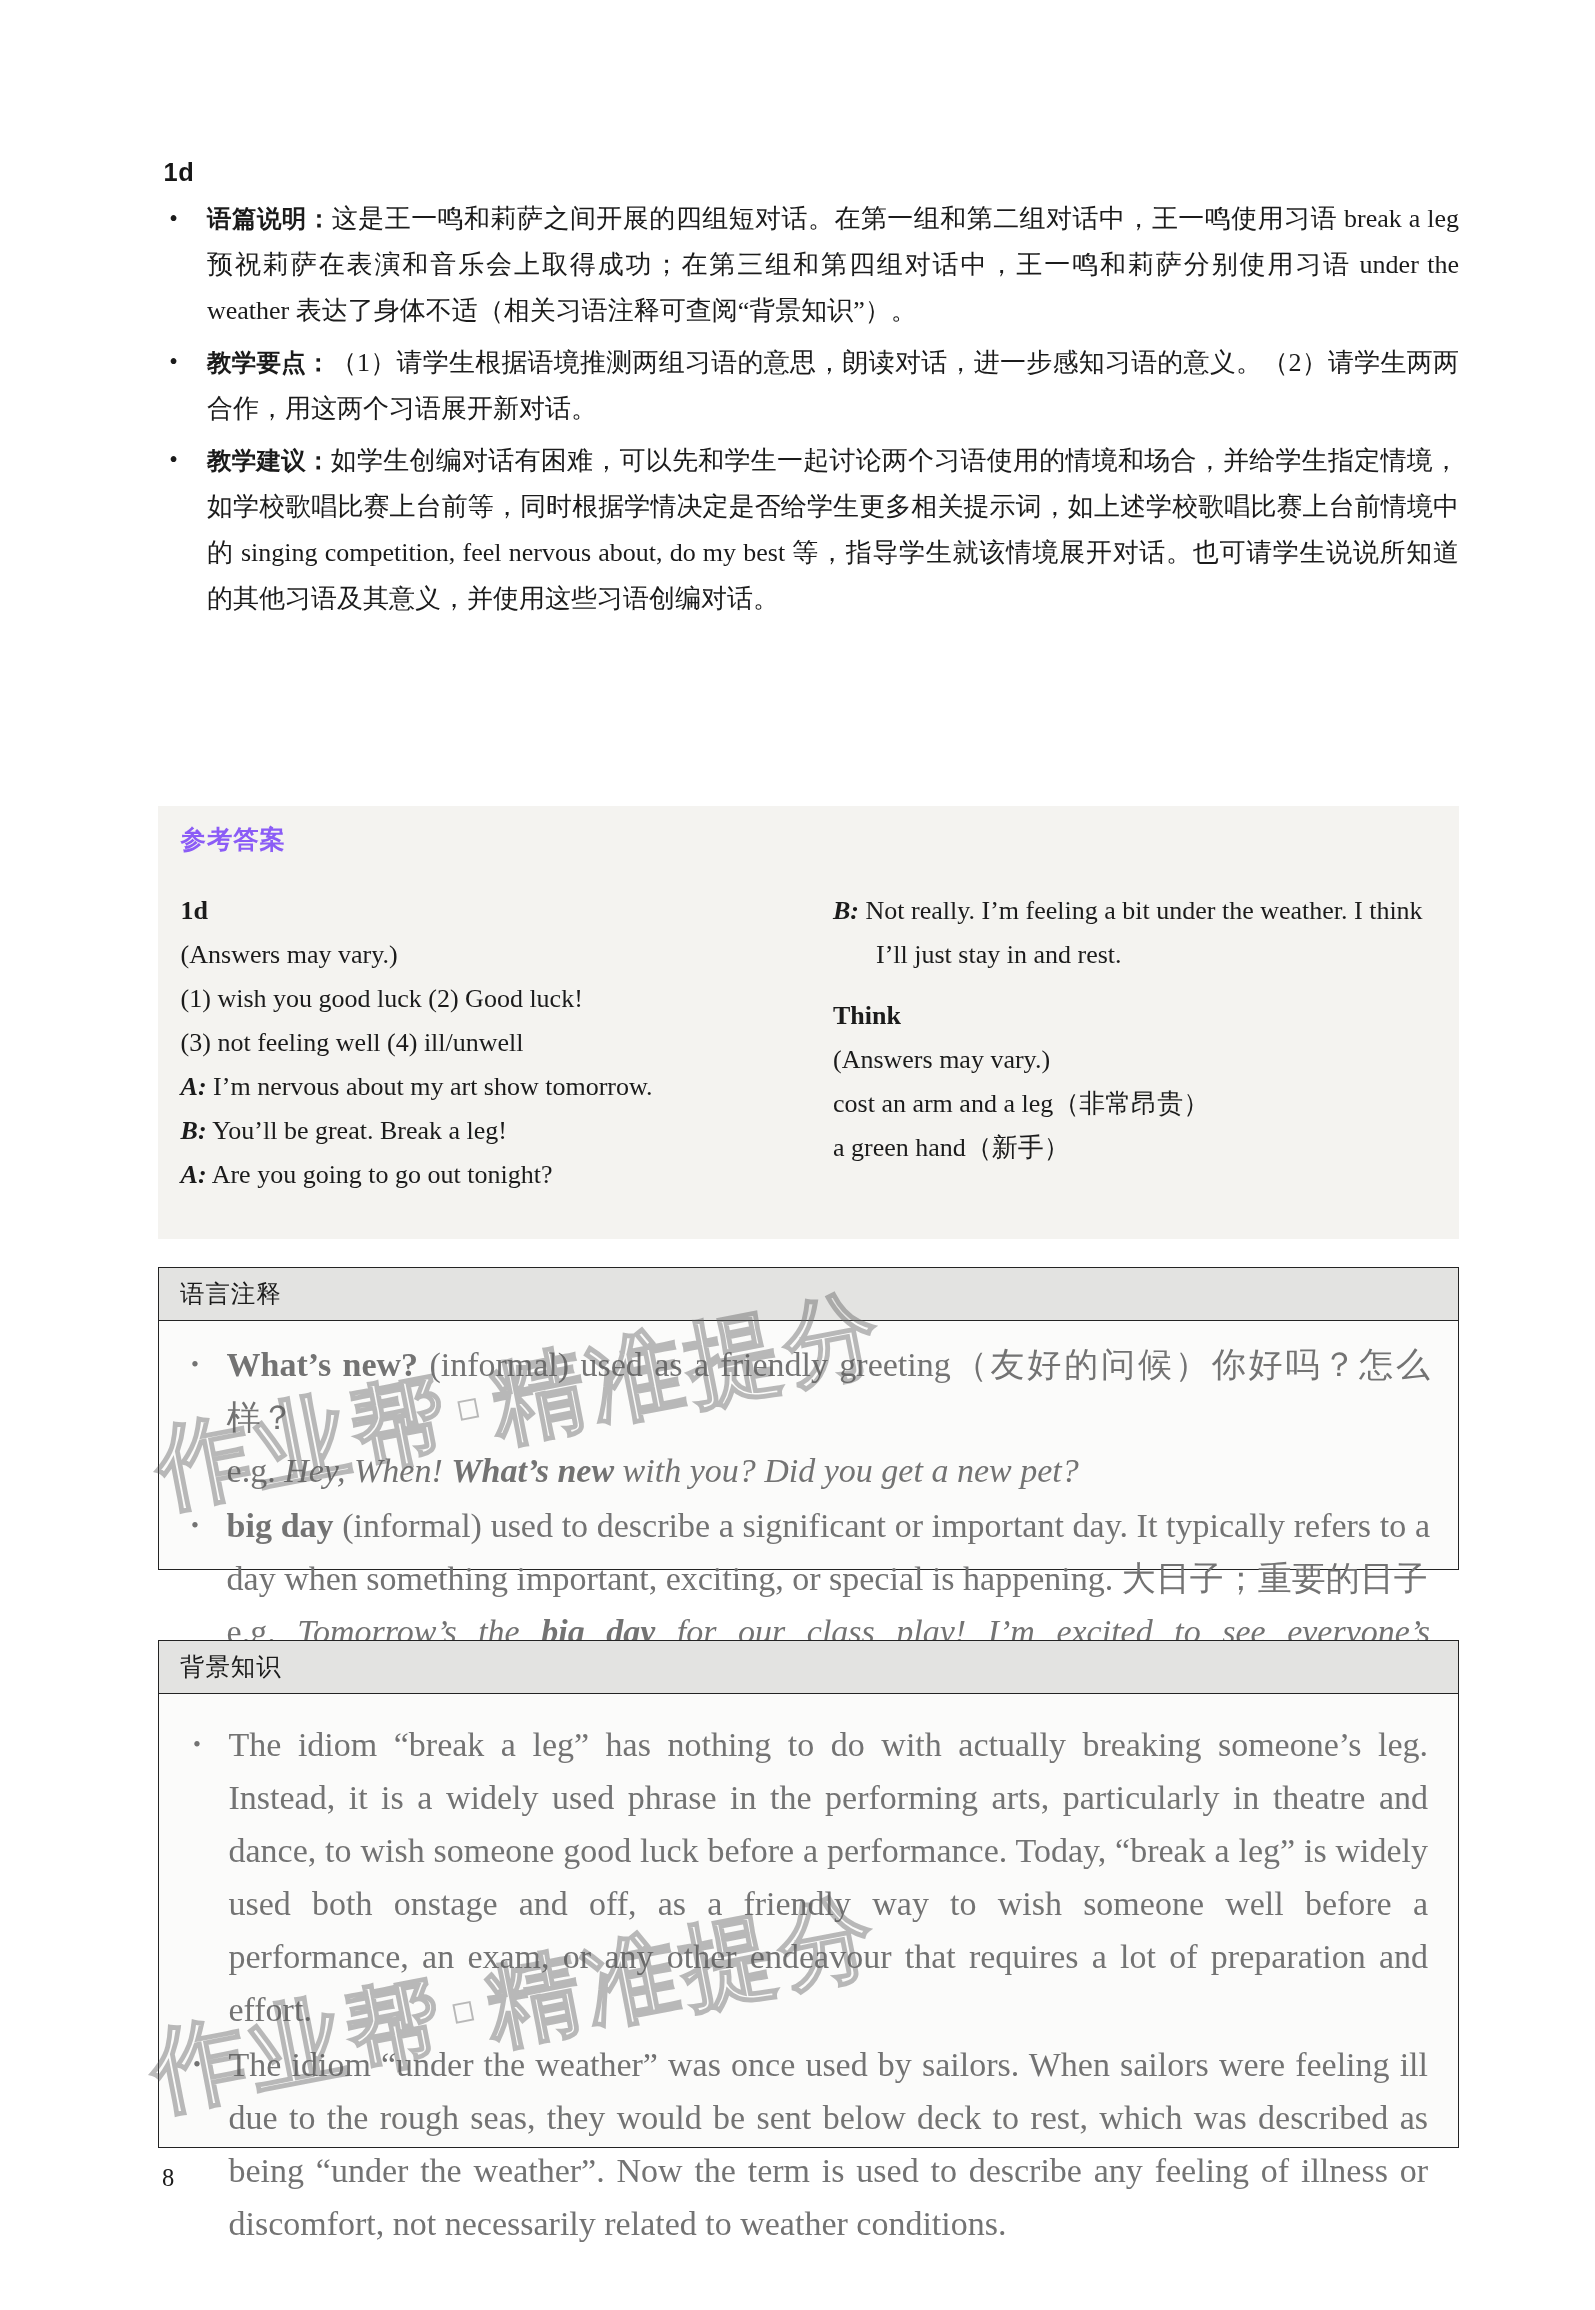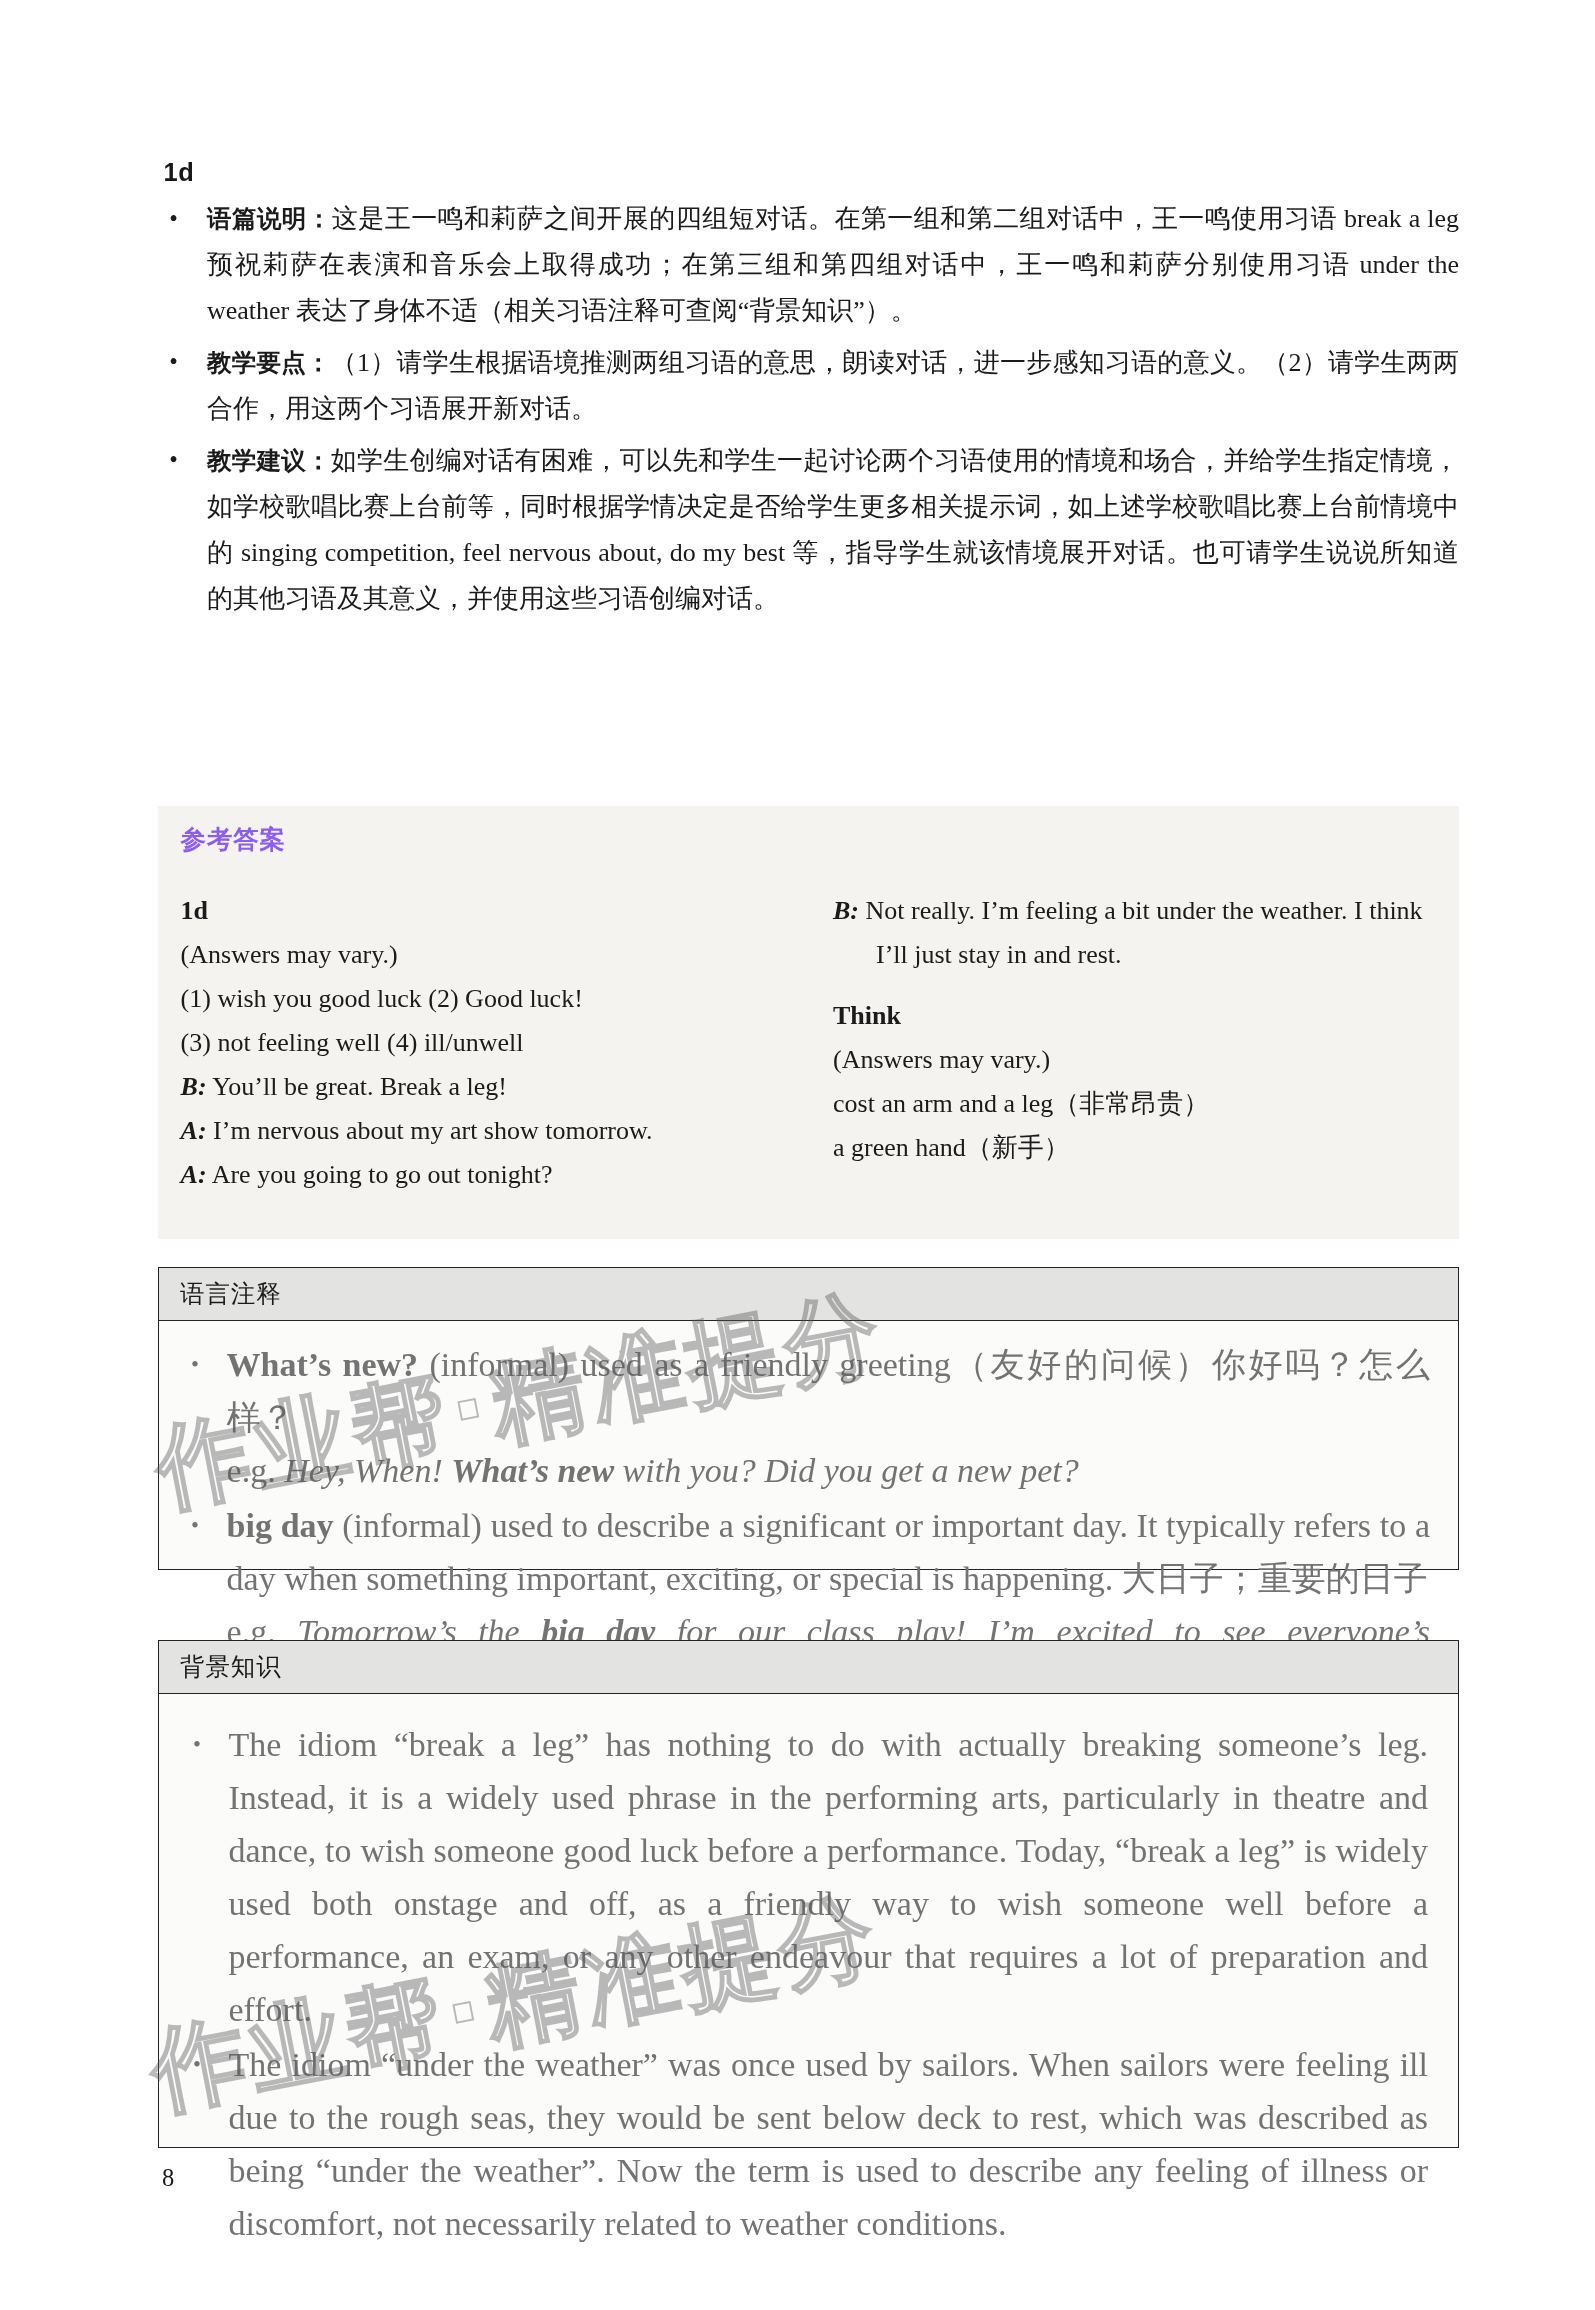--- a/index.html
+++ b/index.html
@@ -222,22 +222,22 @@
 
   <div class="answers">
     <div class="answers-title">参考答案</div>
     <div class="ans-cols">
 
       <div class="ans-col">
         <p class="sub">1d</p>
         <p>(Answers may vary.)</p>
         <p>(1) wish you good luck    (2) Good luck!</p>
         <p>(3) not feeling well    (4) ill/unwell</p>
+        <p class="hang"><span class="spk">A:</span> <span>I’m nervous about my art show tomorrow.</span></p>
         <p class="hang"><span class="spk">B:</span> <span>You’ll be great. Break a leg!</span></p>
-        <p class="hang"><span class="spk">A:</span> <span>I’m nervous about my art show tomorrow.</span></p>
         <p class="hang"><span class="spk">A:</span> <span>Are you going to go out tonight?</span></p>
       </div>
 
       <div class="ans-col">
         <p class="hang"><span class="spk">B:</span> <span>Not really. I’m feeling a bit under the weather. I think I’ll just stay in and rest.</span></p>
         <p class="sub gap-top">Think</p>
         <p>(Answers may vary.)</p>
         <p>cost an arm and a leg（非常昂贵）</p>
         <p>a green hand（新手）</p>
       </div>

